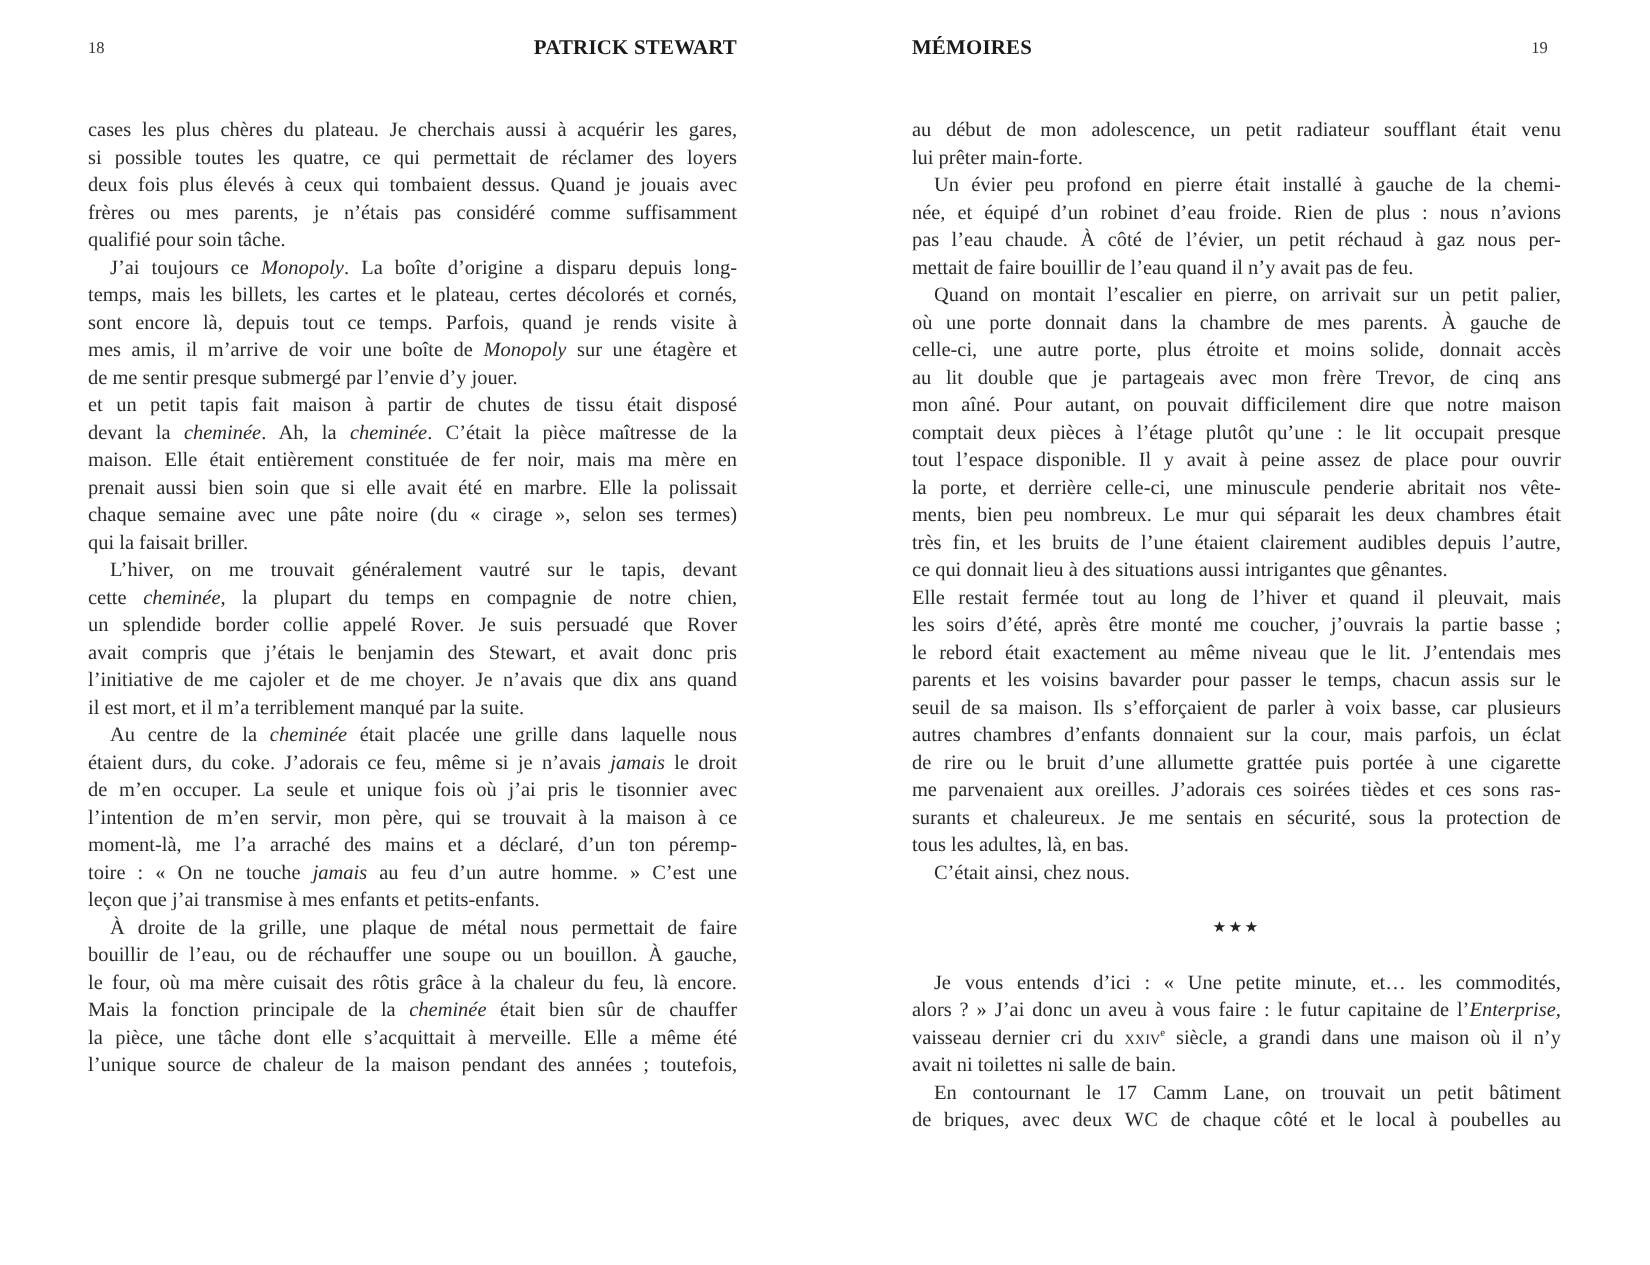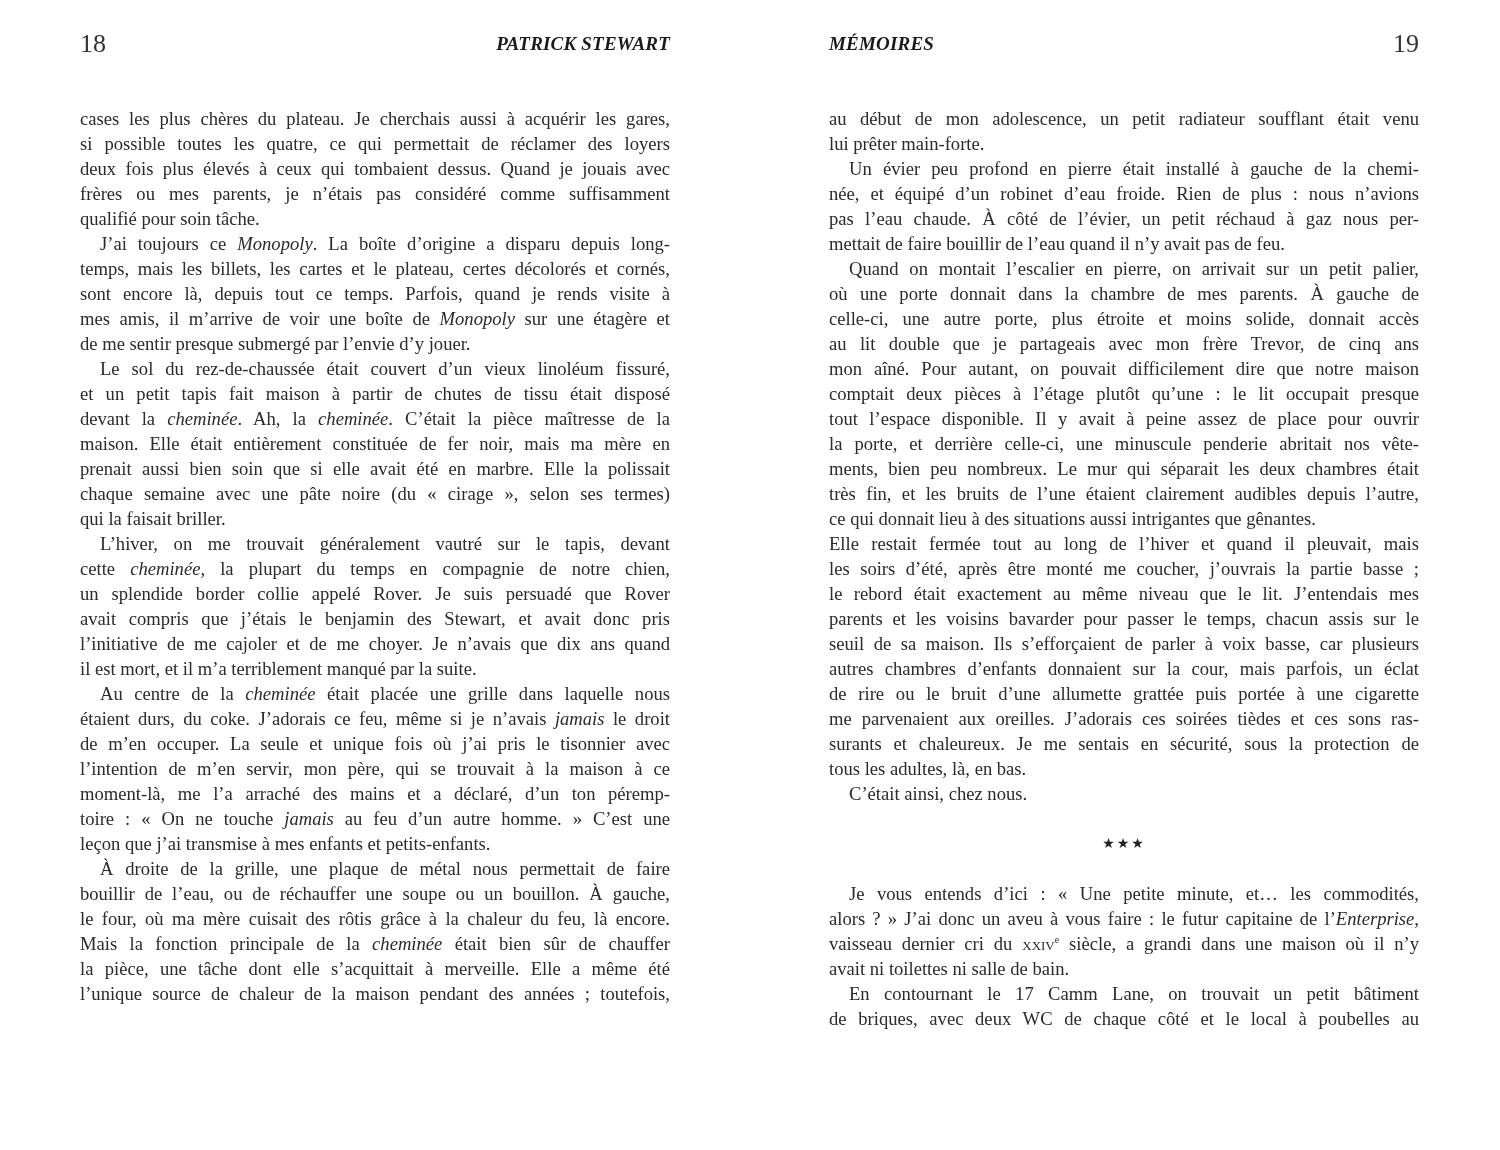--- a/index.html
+++ b/index.html
@@ -3,24 +3,24 @@
 <meta charset="utf-8">
 <style>
   html, body { margin: 0; padding: 0; background: #ffffff; }
   body { width: 1500px; height: 1150px; position: relative; overflow: hidden;
          font-family: "Liberation Serif", "DejaVu Serif", serif; color: #2a2a2a; }
   .page { position: absolute; top: 0; width: 590px; height: 1150px; }
   .page.left { left: 80px; }
   .page.right { left: 829px; }
   .running-head { position: absolute; top: 30px; left: 0; right: 0; height: 28px;
                   font-size: 19px; line-height: 28px; }
-  .folio { position: absolute; top: 0; font-size: 26px; color: #333; }
+  .folio { position: absolute; top: 0; font-size: 15px; color: #333; }
   .page.left .folio { left: 0; }
-  .page.right .folio { right: 0; }
-  .head-title { position: absolute; top: 0; font-weight: bold; font-size: 19px; letter-spacing: 0.2px; color: #1a1a1a; font-style: italic; }
+  .page.right .folio { right: 12px; }
+  .head-title { position: absolute; top: 0; font-weight: bold; font-size: 19px; letter-spacing: 0.2px; color: #1a1a1a; }
   .page.left .head-title { right: 0; }
   .page.right .head-title { left: 0; }
   .text { position: absolute; top: 106px; left: 0; width: 590px; }
   .line { display: block; height: 25px; font-size: 18.6px; line-height: 25px;
           text-align: justify; text-align-last: justify; white-space: nowrap; overflow: visible; }
   .line.last { text-align-last: left; }
   .line.indent { text-indent: 20px; }
   .gap { display: block; height: 25px; }
   .stars { display: block; height: 25px; line-height: 25px; text-align: center; font-size: 14px; letter-spacing: 2px; color: #222; }
   i { font-style: italic; }
@@ -39,21 +39,20 @@
       <span class="line">cases les plus chères du plateau. Je cherchais aussi à acquérir les gares,</span>
       <span class="line">si possible toutes les quatre, ce qui permettait de réclamer des loyers</span>
       <span class="line">deux fois plus élevés à ceux qui tombaient dessus. Quand je jouais avec</span>
       <span class="line">frères ou mes parents, je n’étais pas considéré comme suffisamment</span>
       <span class="line last">qualifié pour soin tâche.</span>
       <span class="line indent">J’ai toujours ce <i>Monopoly</i>. La boîte d’origine a disparu depuis long-</span>
       <span class="line">temps, mais les billets, les cartes et le plateau, certes décolorés et cornés,</span>
       <span class="line">sont encore là, depuis tout ce temps. Parfois, quand je rends visite à</span>
       <span class="line">mes amis, il m’arrive de voir une boîte de <i>Monopoly</i> sur une étagère et</span>
       <span class="line last">de me sentir presque submergé par l’envie d’y jouer.</span>
-      <span class="line indent">Le sol du rez-de-chaussée était couvert d’un vieux linoléum fissuré,</span>
       <span class="line">et un petit tapis fait maison à partir de chutes de tissu était disposé</span>
       <span class="line">devant la <i>cheminée</i>. Ah, la <i>cheminée</i>. C’était la pièce maîtresse de la</span>
       <span class="line">maison. Elle était entièrement constituée de fer noir, mais ma mère en</span>
       <span class="line">prenait aussi bien soin que si elle avait été en marbre. Elle la polissait</span>
       <span class="line">chaque semaine avec une pâte noire (du « cirage », selon ses termes)</span>
       <span class="line last">qui la faisait briller.</span>
       <span class="line indent">L’hiver, on me trouvait généralement vautré sur le tapis, devant</span>
       <span class="line">cette <i>cheminée</i>, la plupart du temps en compagnie de notre chien,</span>
       <span class="line">un splendide border collie appelé Rover. Je suis persuadé que Rover</span>
       <span class="line">avait compris que j’étais le benjamin des Stewart, et avait donc pris</span>

